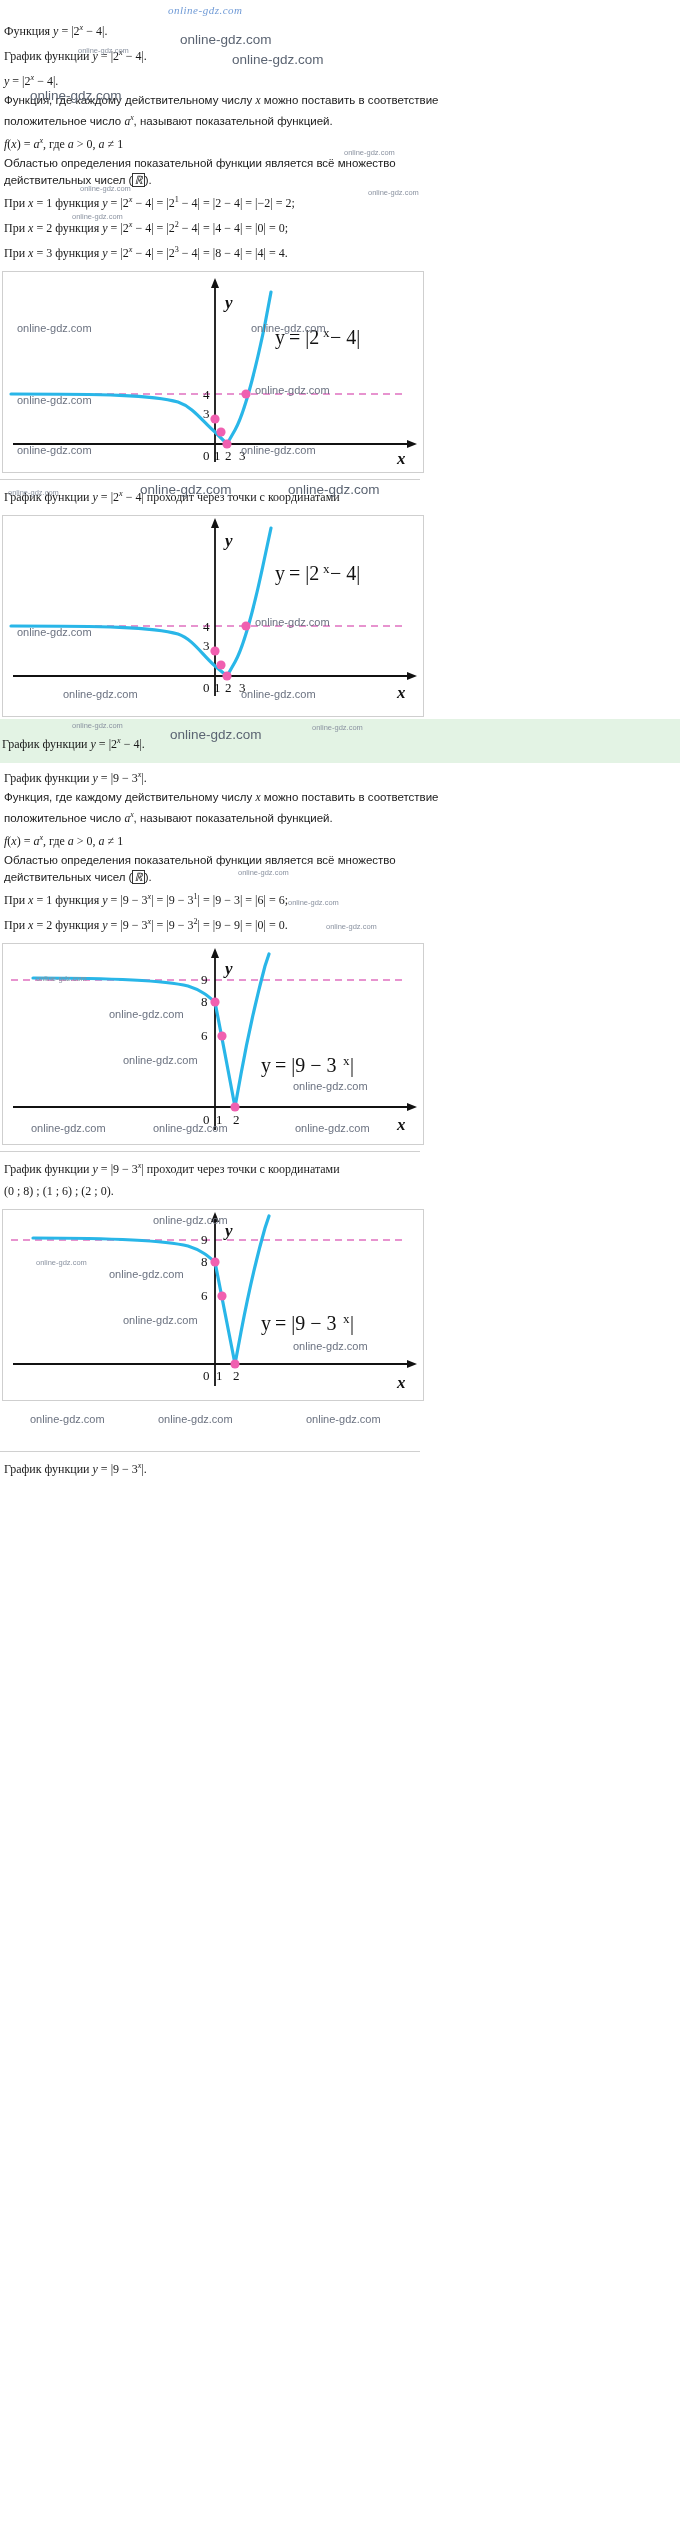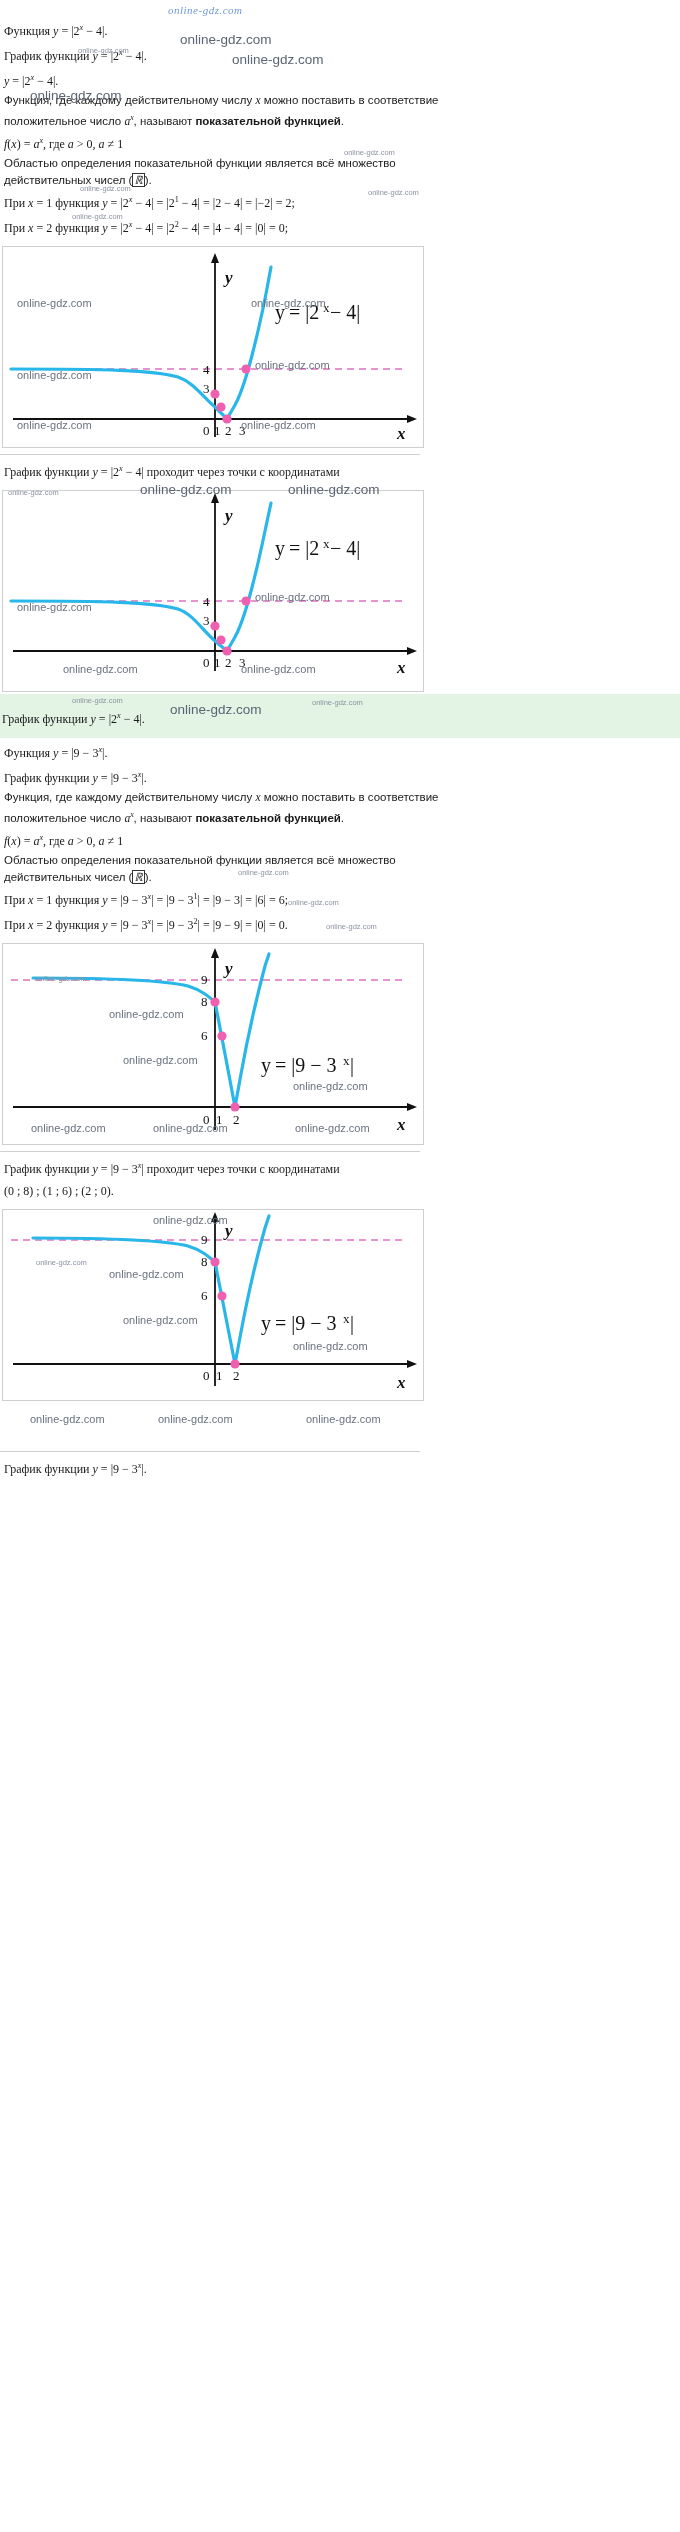--- a/index.html
+++ b/index.html
@@ -8,21 +8,21 @@
     background:#ffffff;
     font-family:"Liberation Sans", sans-serif;
     color:#1a1a1a;
     position:relative;
   }
   .page{width:676px;position:relative;}
 
   .line{font-size:11.5px;line-height:15px;margin:0 0 2px 4px;}
   .mathline{font-family:"Liberation Serif", serif;font-size:12px;line-height:20px;margin:0 0 2px 4px;}
   .mathline i, .line i{font-family:"Liberation Serif", serif;font-style:italic;}
-  .bold{font-weight:bold;}
+  .bold{font-weight:normal;}
   sup{font-size:0.68em;vertical-align:super;}
 
   
   .wm{
     position:absolute;
     color:#9aa0ad;
     font-family:"Liberation Sans", sans-serif;
     white-space:nowrap;
     pointer-events:none;
   }
@@ -72,20 +72,23 @@
       Областью определения показательной функции является всё множество
     </div>
     <div class="line">
       действительных чисел (<span style="border:1px solid #333;padding:0 1px;font-style:italic;">ℝ</span>).
     </div>
     <div class="mathline">
       При <i>x</i> = 1 функция <i>y</i> = |2<sup><i>x</i></sup> − 4| = |2<sup>1</sup> − 4| = |2 − 4| = |−2| = 2;
     </div>
     <div class="mathline">
       При <i>x</i> = 2 функция <i>y</i> = |2<sup><i>x</i></sup> − 4| = |2<sup>2</sup> − 4| = |4 − 4| = |0| = 0;
+    </div>
+    <div class="mathline">
+      При <i>x</i> = 3 функция <i>y</i> = |2<sup><i>x</i></sup> − 4| = |2<sup>3</sup> − 4| = |8 − 4| = |4| = 4.
     </div>
   </div>
 
   <div class="graphbox" style="height:200px;">
     <svg width="418" height="198" viewBox="0 0 418 198">
 
       <line x1="8" y1="122" x2="404" y2="122" stroke="#e070c0" stroke-width="1.3" stroke-dasharray="7,5"></line>
 
       <line x1="10" y1="172" x2="408" y2="172" stroke="#111" stroke-width="1.8"></line>
       <polygon points="414,172 404,168 404,176" fill="#111"></polygon>
@@ -162,23 +165,20 @@
   <div class="greenband">
     <div class="mathline" style="position:absolute;left:2px;top:12px;margin:0;">
       График функции <i>y</i> = |2<sup><i>x</i></sup> − 4|.
     </div>
     <span class="wm sm" style="left:72px;top:2px;">online-gdz.com</span>
     <span class="wm big" style="left:170px;top:8px;">online-gdz.com</span>
     <span class="wm sm" style="left:312px;top:4px;">online-gdz.com</span>
   </div>
 
   <div style="padding-top:2px;">
-    <div class="mathline">
-      Функция <i>y</i> = |9 − 3<sup><i>x</i></sup>|.
-    </div>
     <div class="mathline">
       График функции <i>y</i> = |9 − 3<sup><i>x</i></sup>|.
     </div>
     <div class="line">
       Функция, где каждому действительному числу <i>x</i> можно поставить в соответствие
     </div>
     <div class="line">
       положительное число <i>a</i><sup><i>x</i></sup>, называют <span class="bold">показательной функцией</span>.
     </div>
     <div class="mathline">

